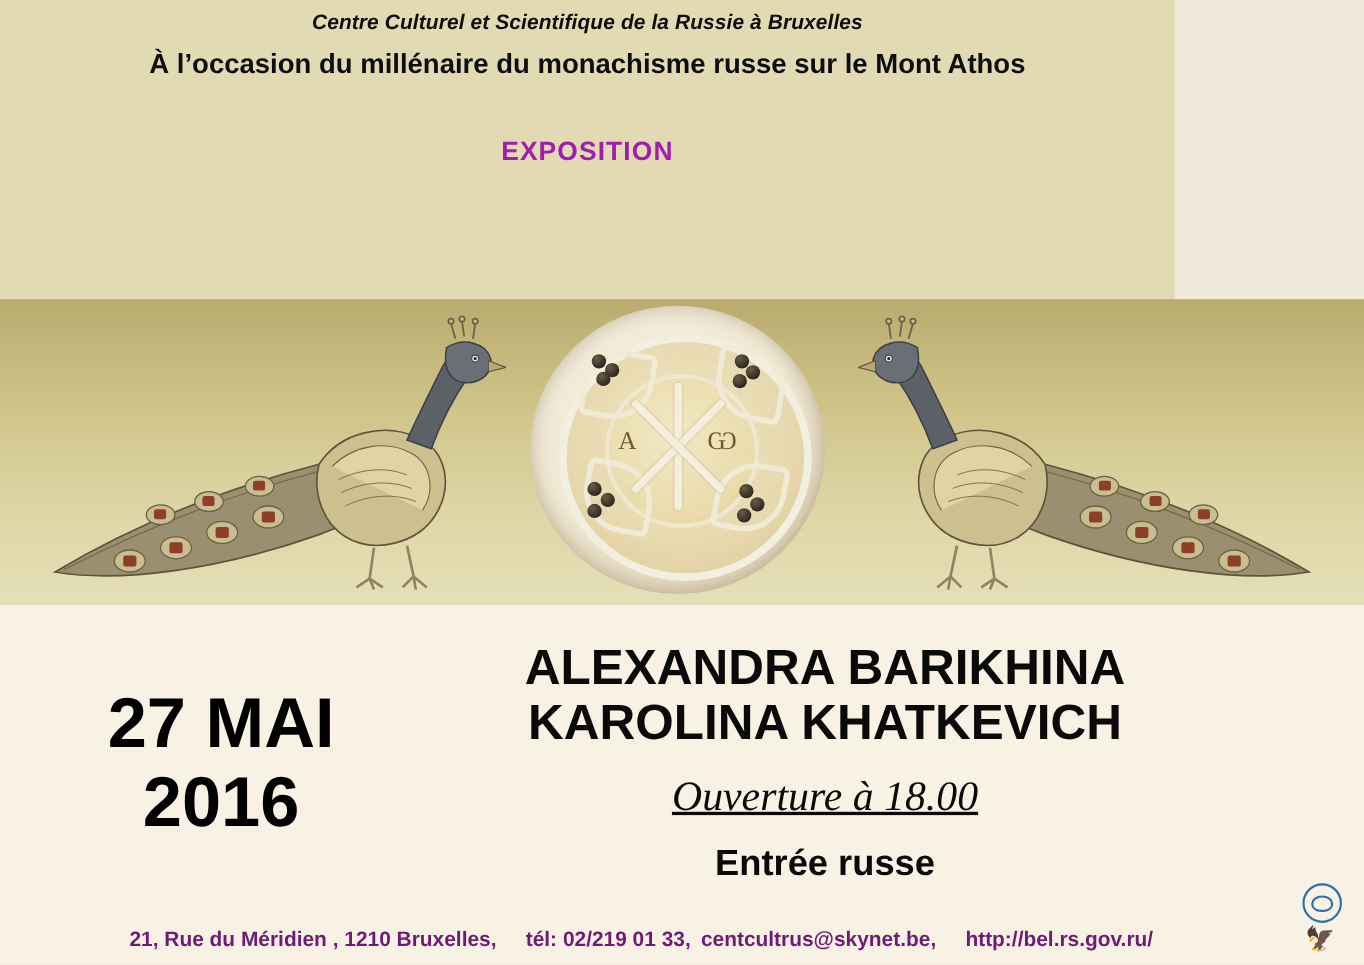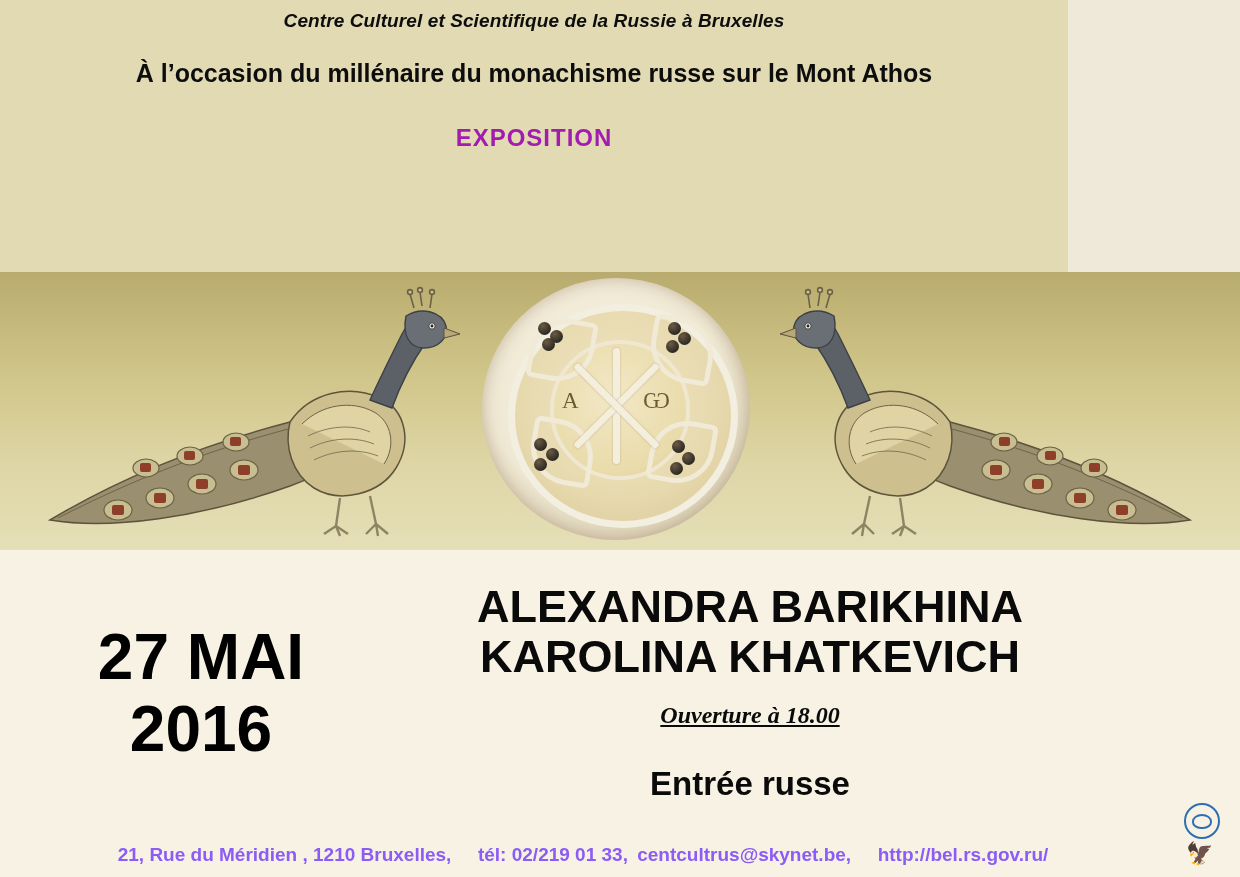--- a/index.html
+++ b/index.html
@@ -34,21 +34,21 @@
     width: 100%;
     text-align: center;
     font-weight: bold;
     font-style: italic;
     font-size: 19px;
     color: #0d0d0d;
     letter-spacing: 0.1px;
   }
   .occasion-line {
     position: absolute;
-    top: 59px;
+    top: 44px;
     width: 100%;
     text-align: center;
     font-weight: bold;
     font-size: 25px;
     color: #0d0d0d;
   }
   .exposition-line {
     position: absolute;
     top: 124px;
     width: 100%;
@@ -189,22 +189,22 @@
     color: #0a0a0a;
   }
   .opening {
     position: absolute;
     left: 390px;
     top: 152px;
     width: 720px;
     text-align: center;
     font-family: "Liberation Serif", serif;
     font-style: italic;
-    font-weight: bold;
-    font-size: 24px;
+    font-weight: normal;
+    font-size: 38px;
     color: #0a0a0a;
     text-decoration: underline;
   }
   .free-entry {
     position: absolute;
     left: 390px;
     top: 215px;
     width: 720px;
     text-align: center;
     font-weight: bold;
@@ -212,21 +212,21 @@
     color: #0a0a0a;
   }
   .footer {
     position: absolute;
     left: 0;
     top: 294px;
     width: 1170px;
     text-align: center;
     font-weight: bold;
     font-size: 19px;
-    color: #8b5cf6;
+    color: #701a75;
     white-space: nowrap;
   }
   .footer span { margin-right: 4px; }
 
   .logos {
     position: absolute;
     right: 14px;
     top: 253px;
     width: 46px;
     height: 66px;

